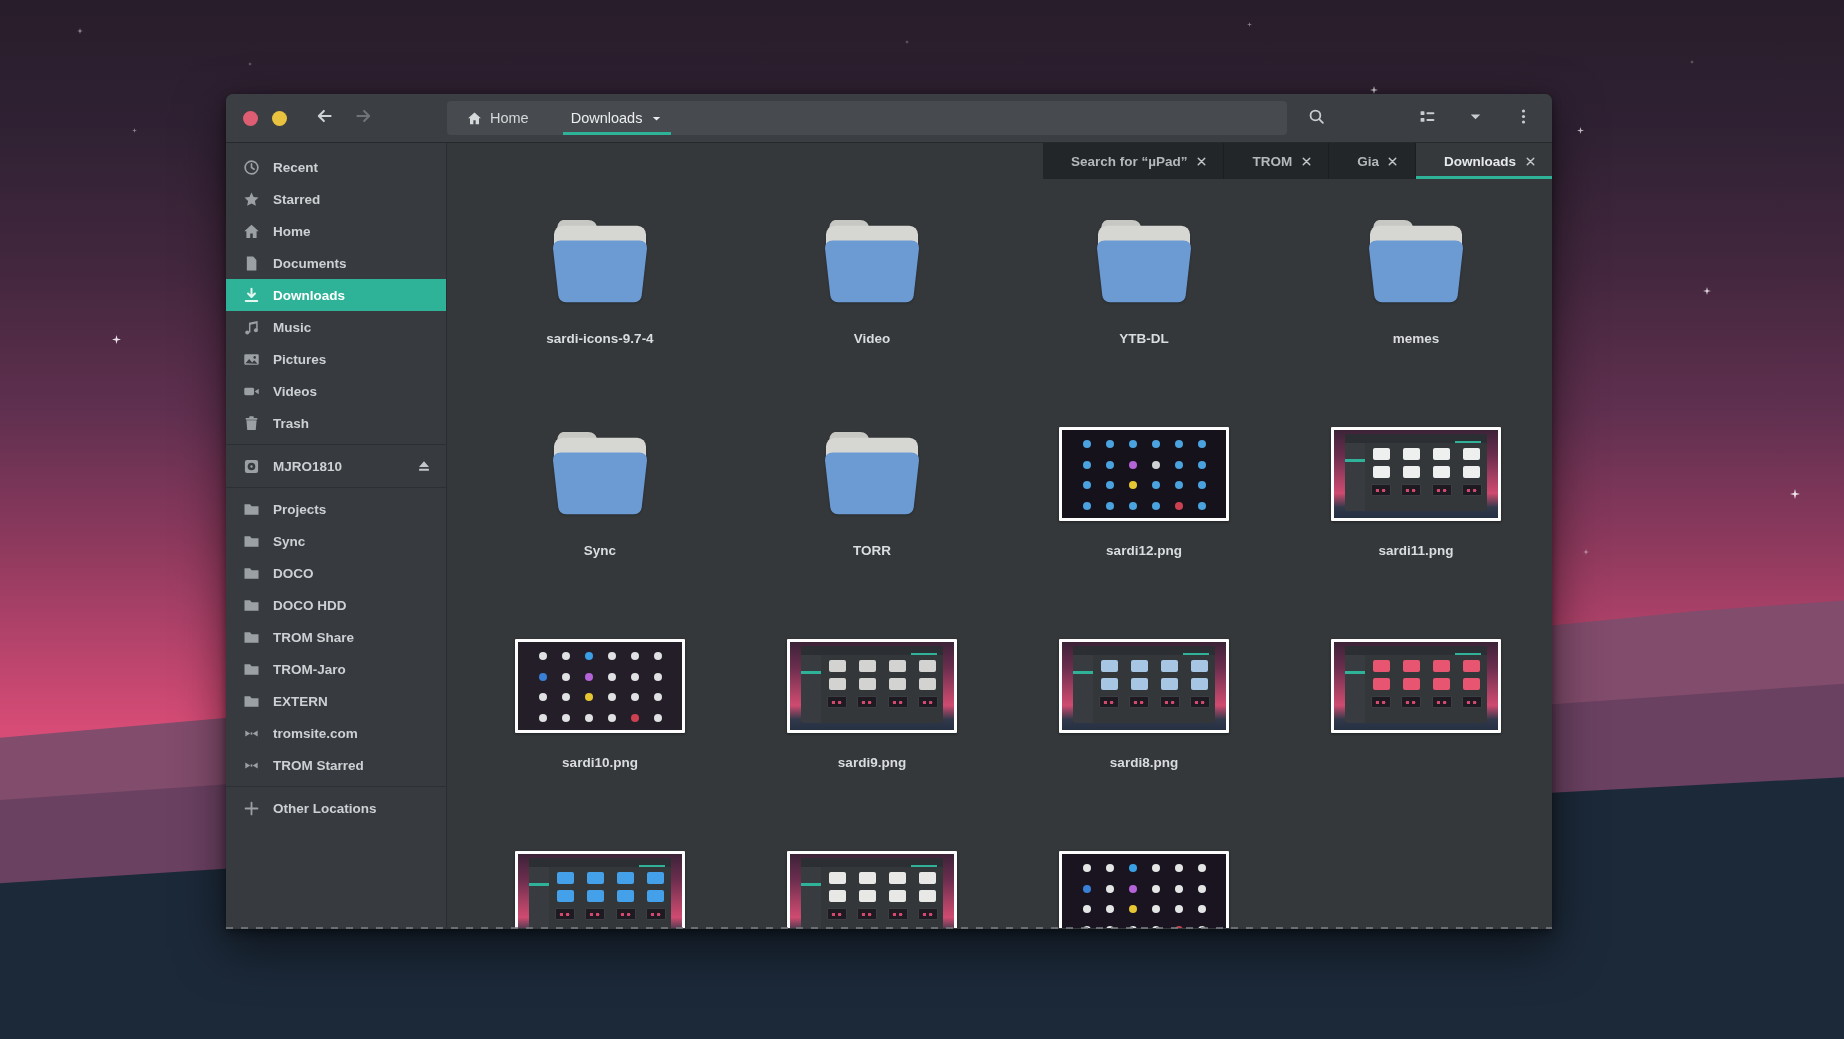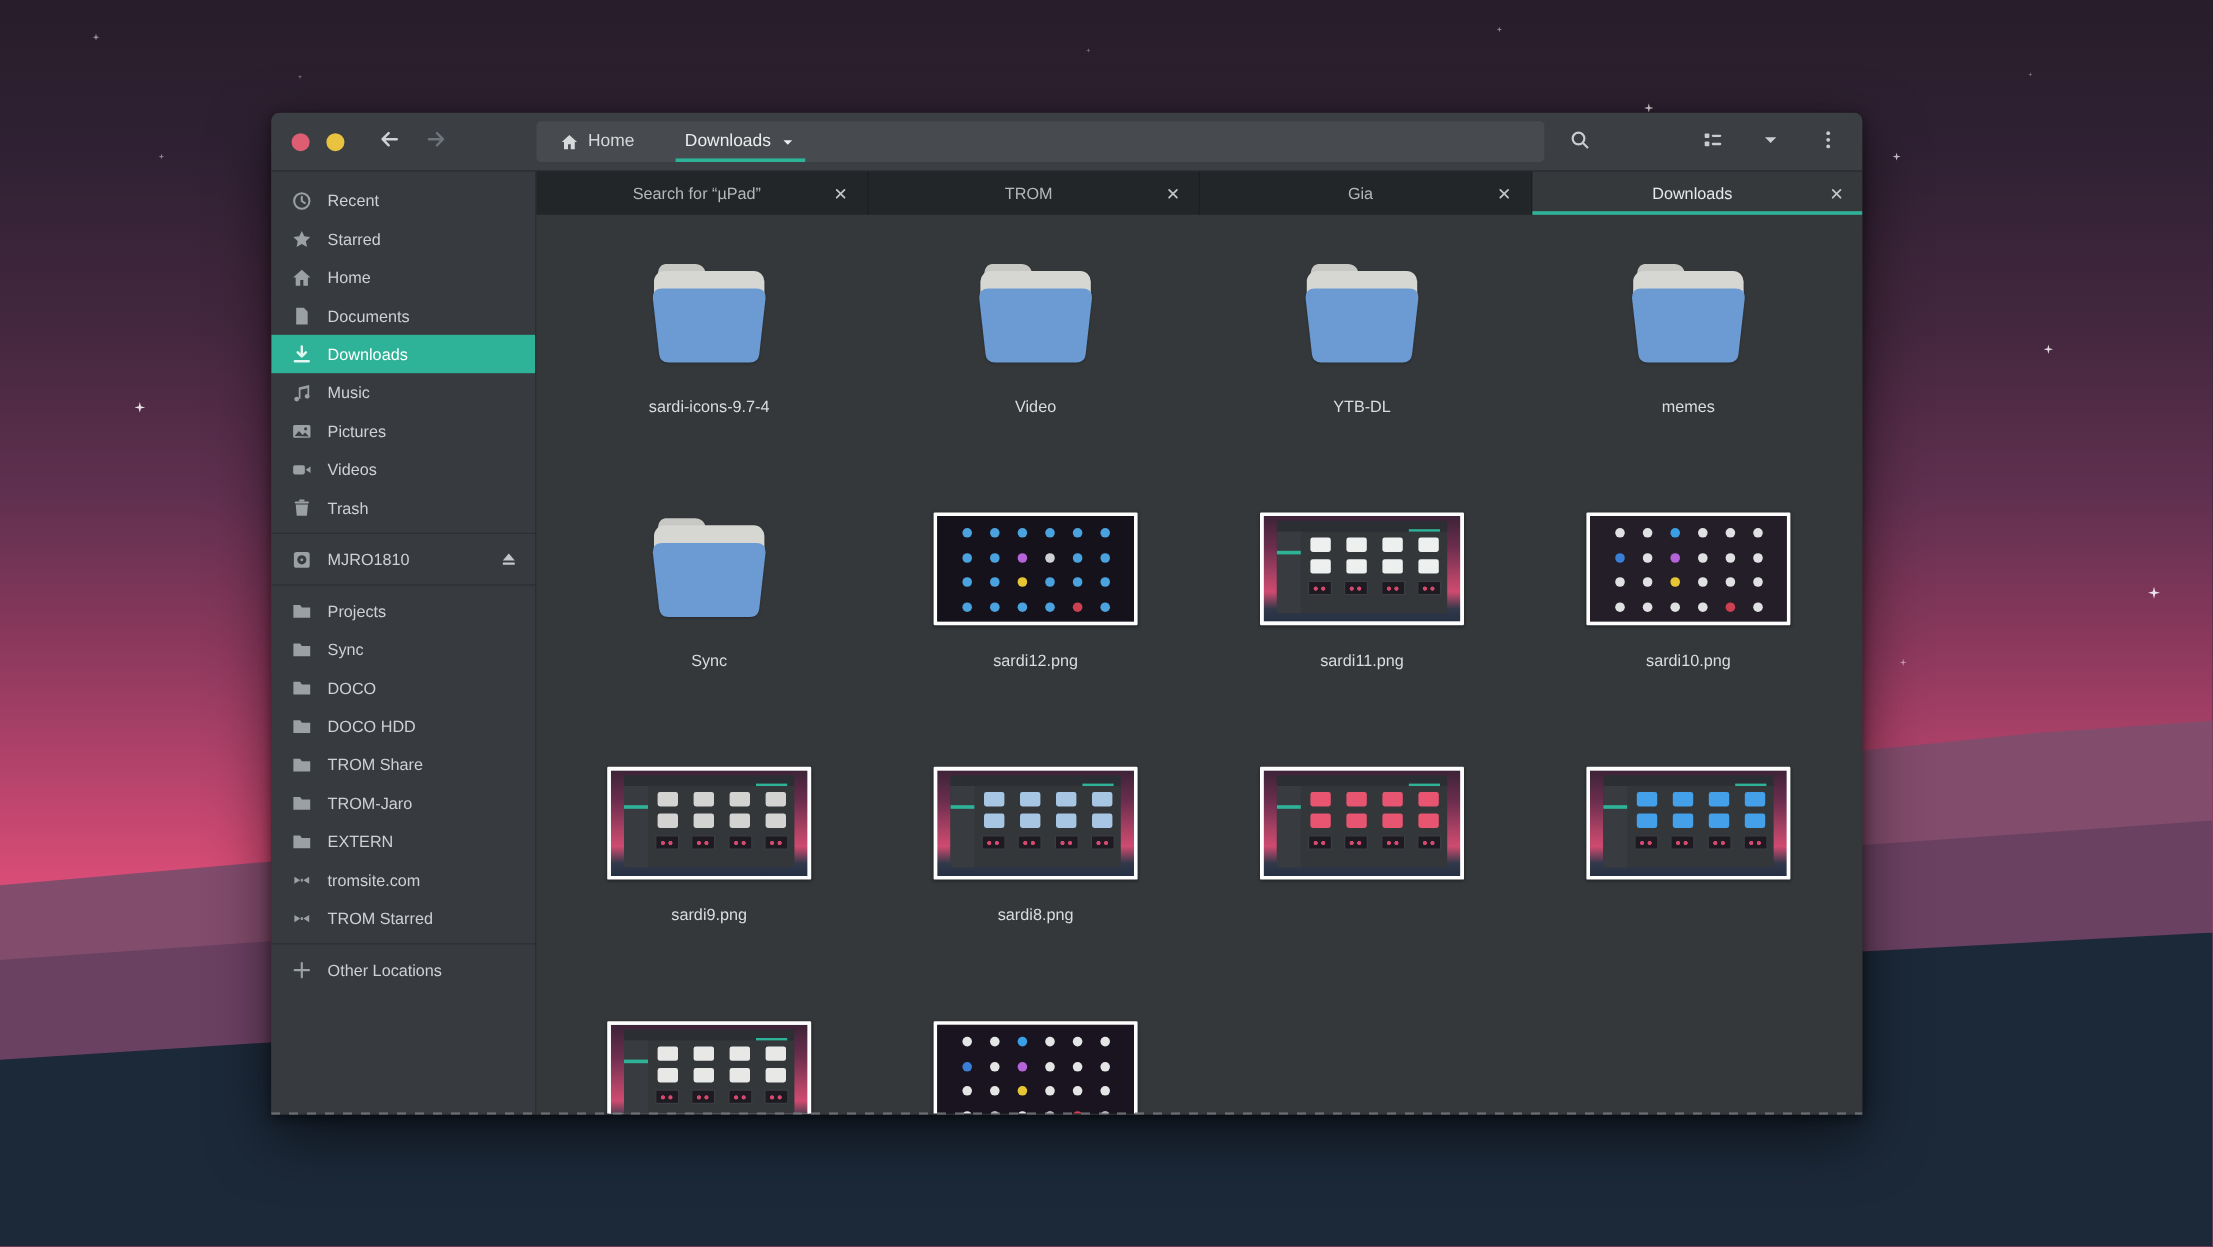--- a/index.html
+++ b/index.html
@@ -41,32 +41,32 @@
   .crumb.active::after { content:""; position:absolute; left:6px; right:6px; bottom:0; height:3px; background:#2eb398; }
   .crumb .icn svg { width:15px; height:15px; display:block; }
   .crumb .caret svg { width:13px; height:13px; }
 
   .tb-iconbtn { width:30px; height:30px; border:none; background:transparent; color:#c9cdcf; display:flex; align-items:center; justify-content:center; }
   .tb-iconbtn svg { width:17px; height:17px; }
   .tb-search { margin-left:14px; }
   .tb-right { margin-left:auto; display:flex; align-items:center; gap:18px; padding-right:14px; }
 
   
-  .wbody { display:flex; height:785px; }
+  .wbody { display:flex; height:785px;font-weight:bold; }
   .sidebar { width:221px; flex:0 0 221px; background:#373a3f; border-right:1px solid #2a2d31; padding-top:8px; overflow:hidden; }
   .sb-item { height:32px; display:flex; align-items:center; gap:13px; padding:0 0 0 17px; color:#ced1d3; font-size:13.5px; cursor:default; }
   .sb-item .icn { width:17px; height:17px; color:#9aa0a4; flex:0 0 17px; }
   .sb-item .icn svg { width:17px; height:17px; display:block; }
   .sb-item.selected { background:#2eb398; color:#ffffff; }
   .sb-item.selected .icn { color:#e3f7f0; }
   .sb-eject { margin-left:auto; margin-right:14px; color:#c3c7c9; width:16px; height:16px; }
   .sb-eject svg { width:16px; height:16px; display:block; }
   .sb-sep { height:1px; background:#2c2f33; margin:5px 0; }
 
-  .main { flex:1; display:flex; flex-direction:column; min-width:0; }
+  .main { flex:1; display:flex; flex-direction:column; min-width:0;align-items:flex-end; }
 
   
   .tabbar { height:36px; background:#232629; display:flex; flex:0 0 36px; }
   .tab { flex:1; display:flex; align-items:center; justify-content:center; position:relative;
     color:#b4b8ba; font-size:13.5px; border-right:1px solid #1c1f22; }
   .tab:last-child { border-right:none; }
   .tab .tab-label { flex:1; text-align:center; padding-left:28px; white-space:nowrap; overflow:hidden; }
   .tab .tab-close { width:28px; height:28px; margin-right:8px; color:#c2c5c7; display:flex; align-items:center; justify-content:center; }
   .tab .tab-close svg { width:13px; height:13px; }
   .tab.active { background:#35393c; color:#e6e8e9; }
@@ -467,20 +467,30 @@
                 <svg class="folder-svg" viewBox="0 0 120 96" width="118" height="94">
     <path d="M24 5h24c5 0 8.2 3 9 7.5l1.2 6.5H15l1.6-7.5C17.4 7 20 5 24 5z" fill="#c7c7c4"></path>
     <rect x="13" y="11" width="94" height="33" rx="9" fill="#d6d6d3"></rect>
     <path d="M12 34q0-8 8-8h80q8 0 8 8l-5.4 48q-.8 7-8 7h-69.2q-7.2 0-8-7z" fill="#6c9bd3"></path>
   </svg>
               </div>
               <div class="filelabel">Sync</div>
             </div>
             <div class="cell">
               <div class="iconwrap">
+                <svg class="folder-svg" viewBox="0 0 120 96" width="118" height="94">
+    <path d="M24 5h24c5 0 8.2 3 9 7.5l1.2 6.5H15l1.6-7.5C17.4 7 20 5 24 5z" fill="#c7c7c4"></path>
+    <rect x="13" y="11" width="94" height="33" rx="9" fill="#d6d6d3"></rect>
+    <path d="M12 34q0-8 8-8h80q8 0 8 8l-5.4 48q-.8 7-8 7h-69.2q-7.2 0-8-7z" fill="#6c9bd3"></path>
+  </svg>
+              </div>
+              <div class="filelabel">TORR</div>
+            </div>
+            <div class="cell">
+              <div class="iconwrap">
                 <div class="thumb" style="background:#16121b;border-color:#fdfdfd">
     <div class="th-icons" style="background:#16121b">
                     <span class="th-dot" style="background:#4aa2de"></span>
                     <span class="th-dot" style="background:#4aa2de"></span>
                     <span class="th-dot" style="background:#4aa2de"></span>
                     <span class="th-dot" style="background:#4aa2de"></span>
                     <span class="th-dot" style="background:#4aa2de"></span>
                     <span class="th-dot" style="background:#4aa2de"></span>
                     <span class="th-dot" style="background:#4aa2de"></span>
                     <span class="th-dot" style="background:#4aa2de"></span>

